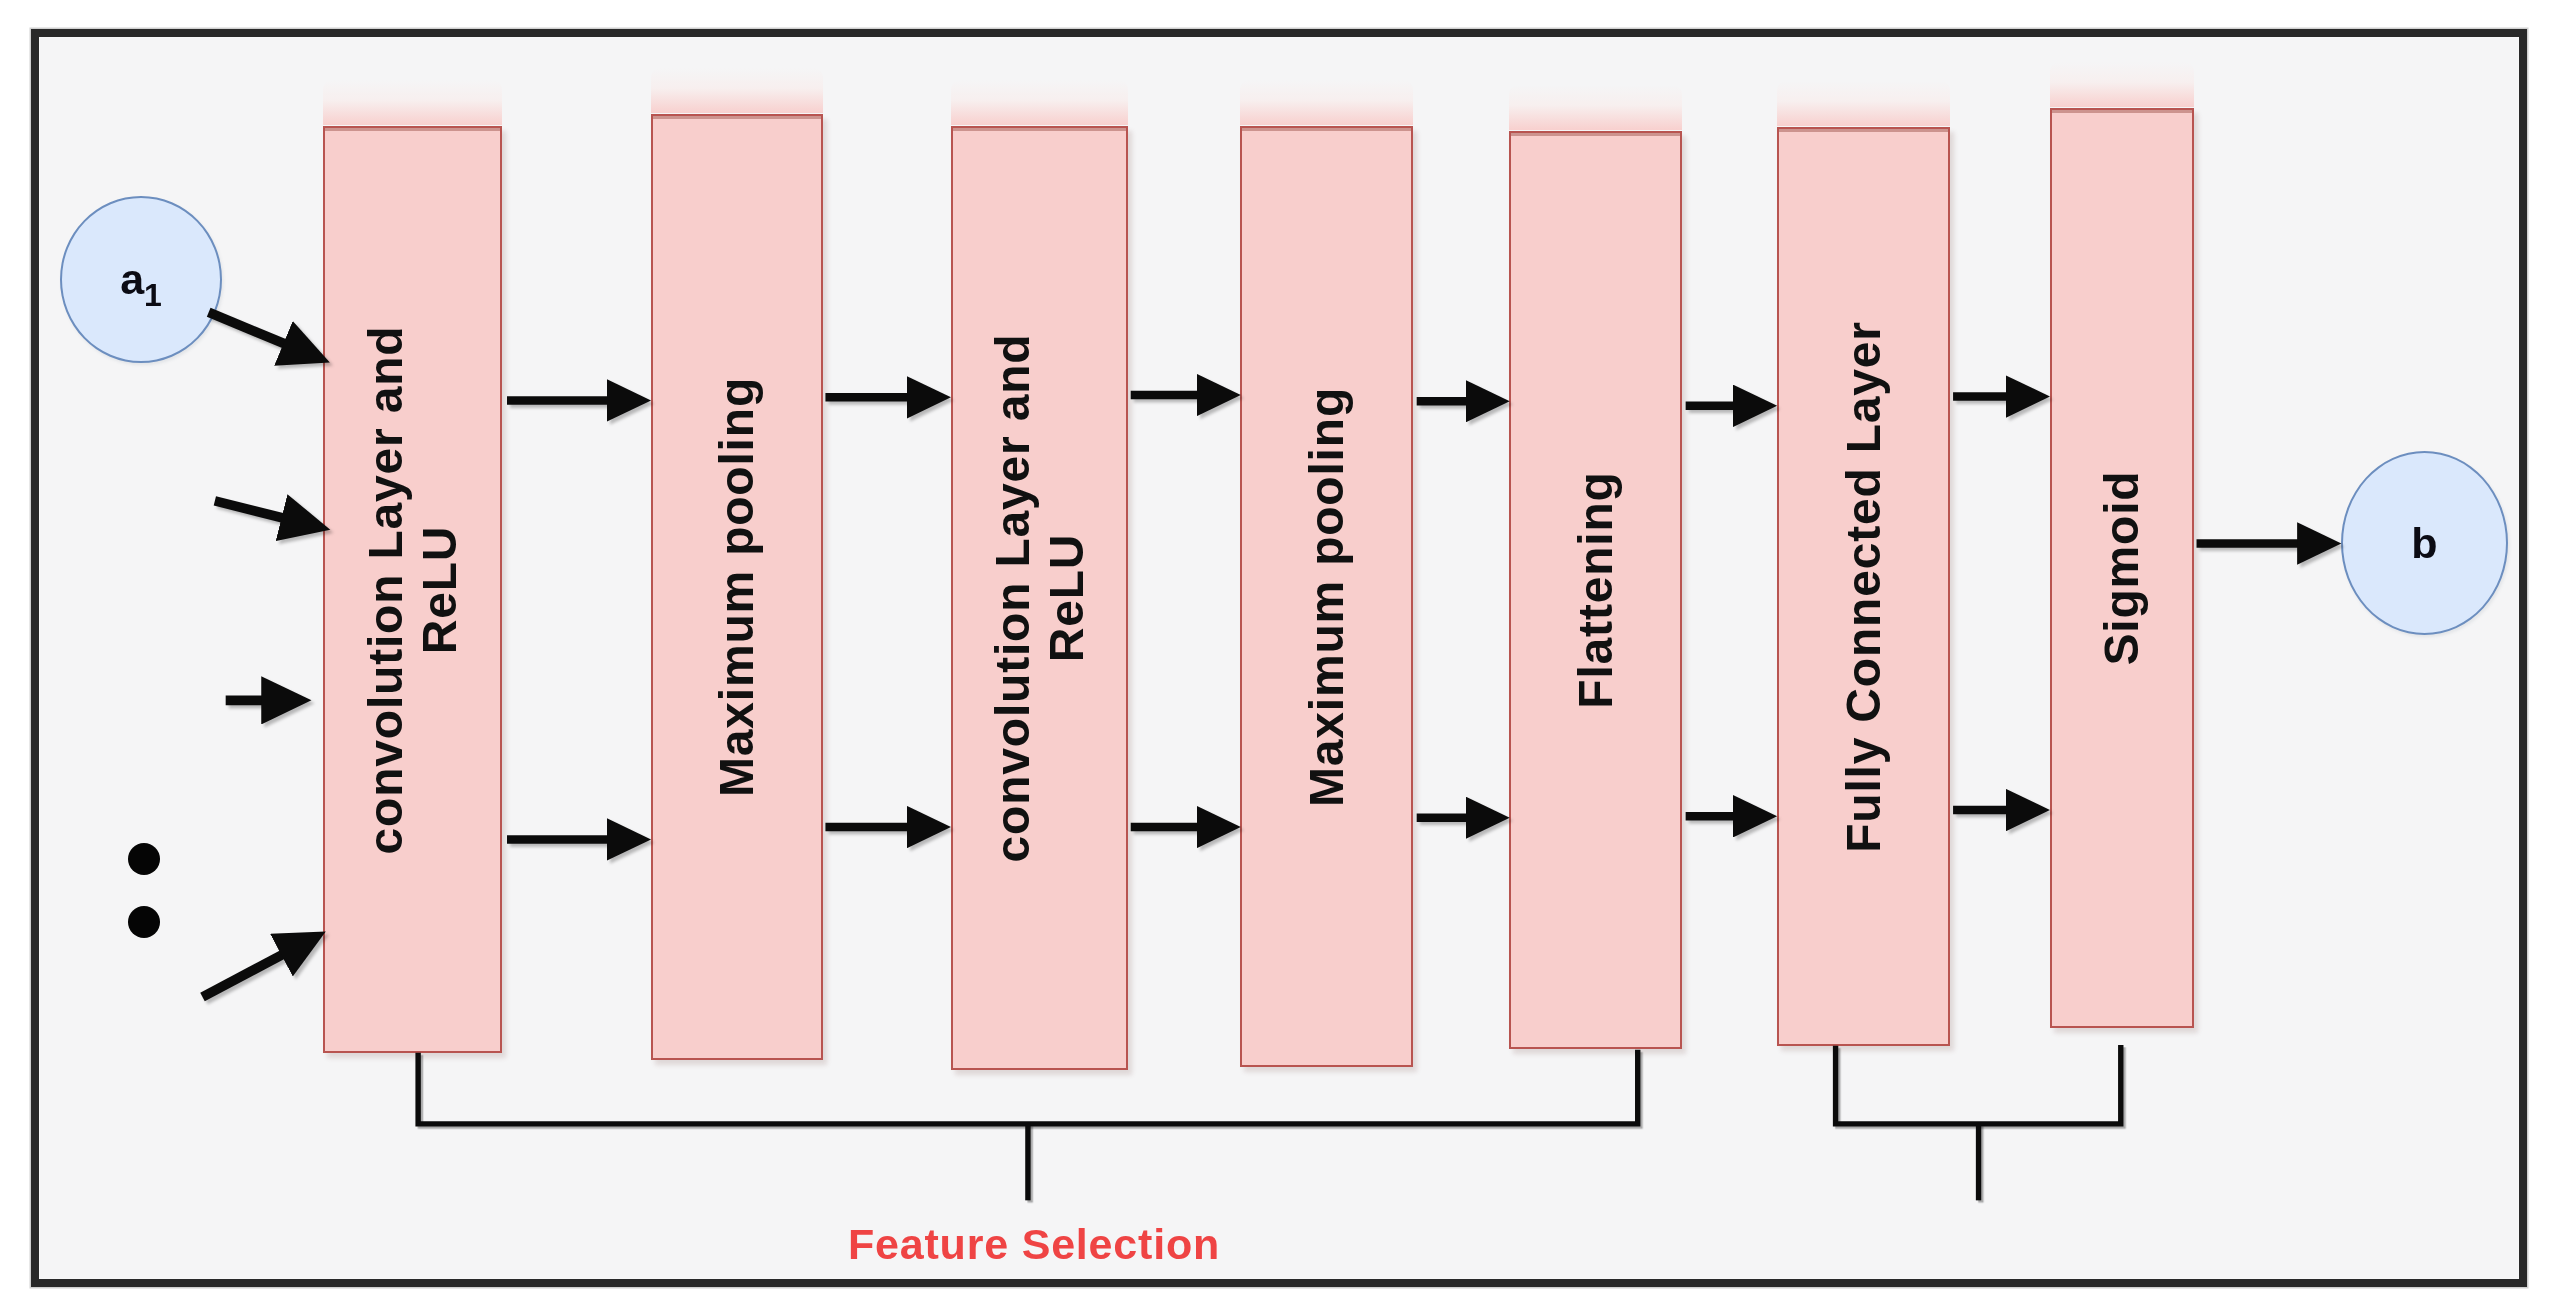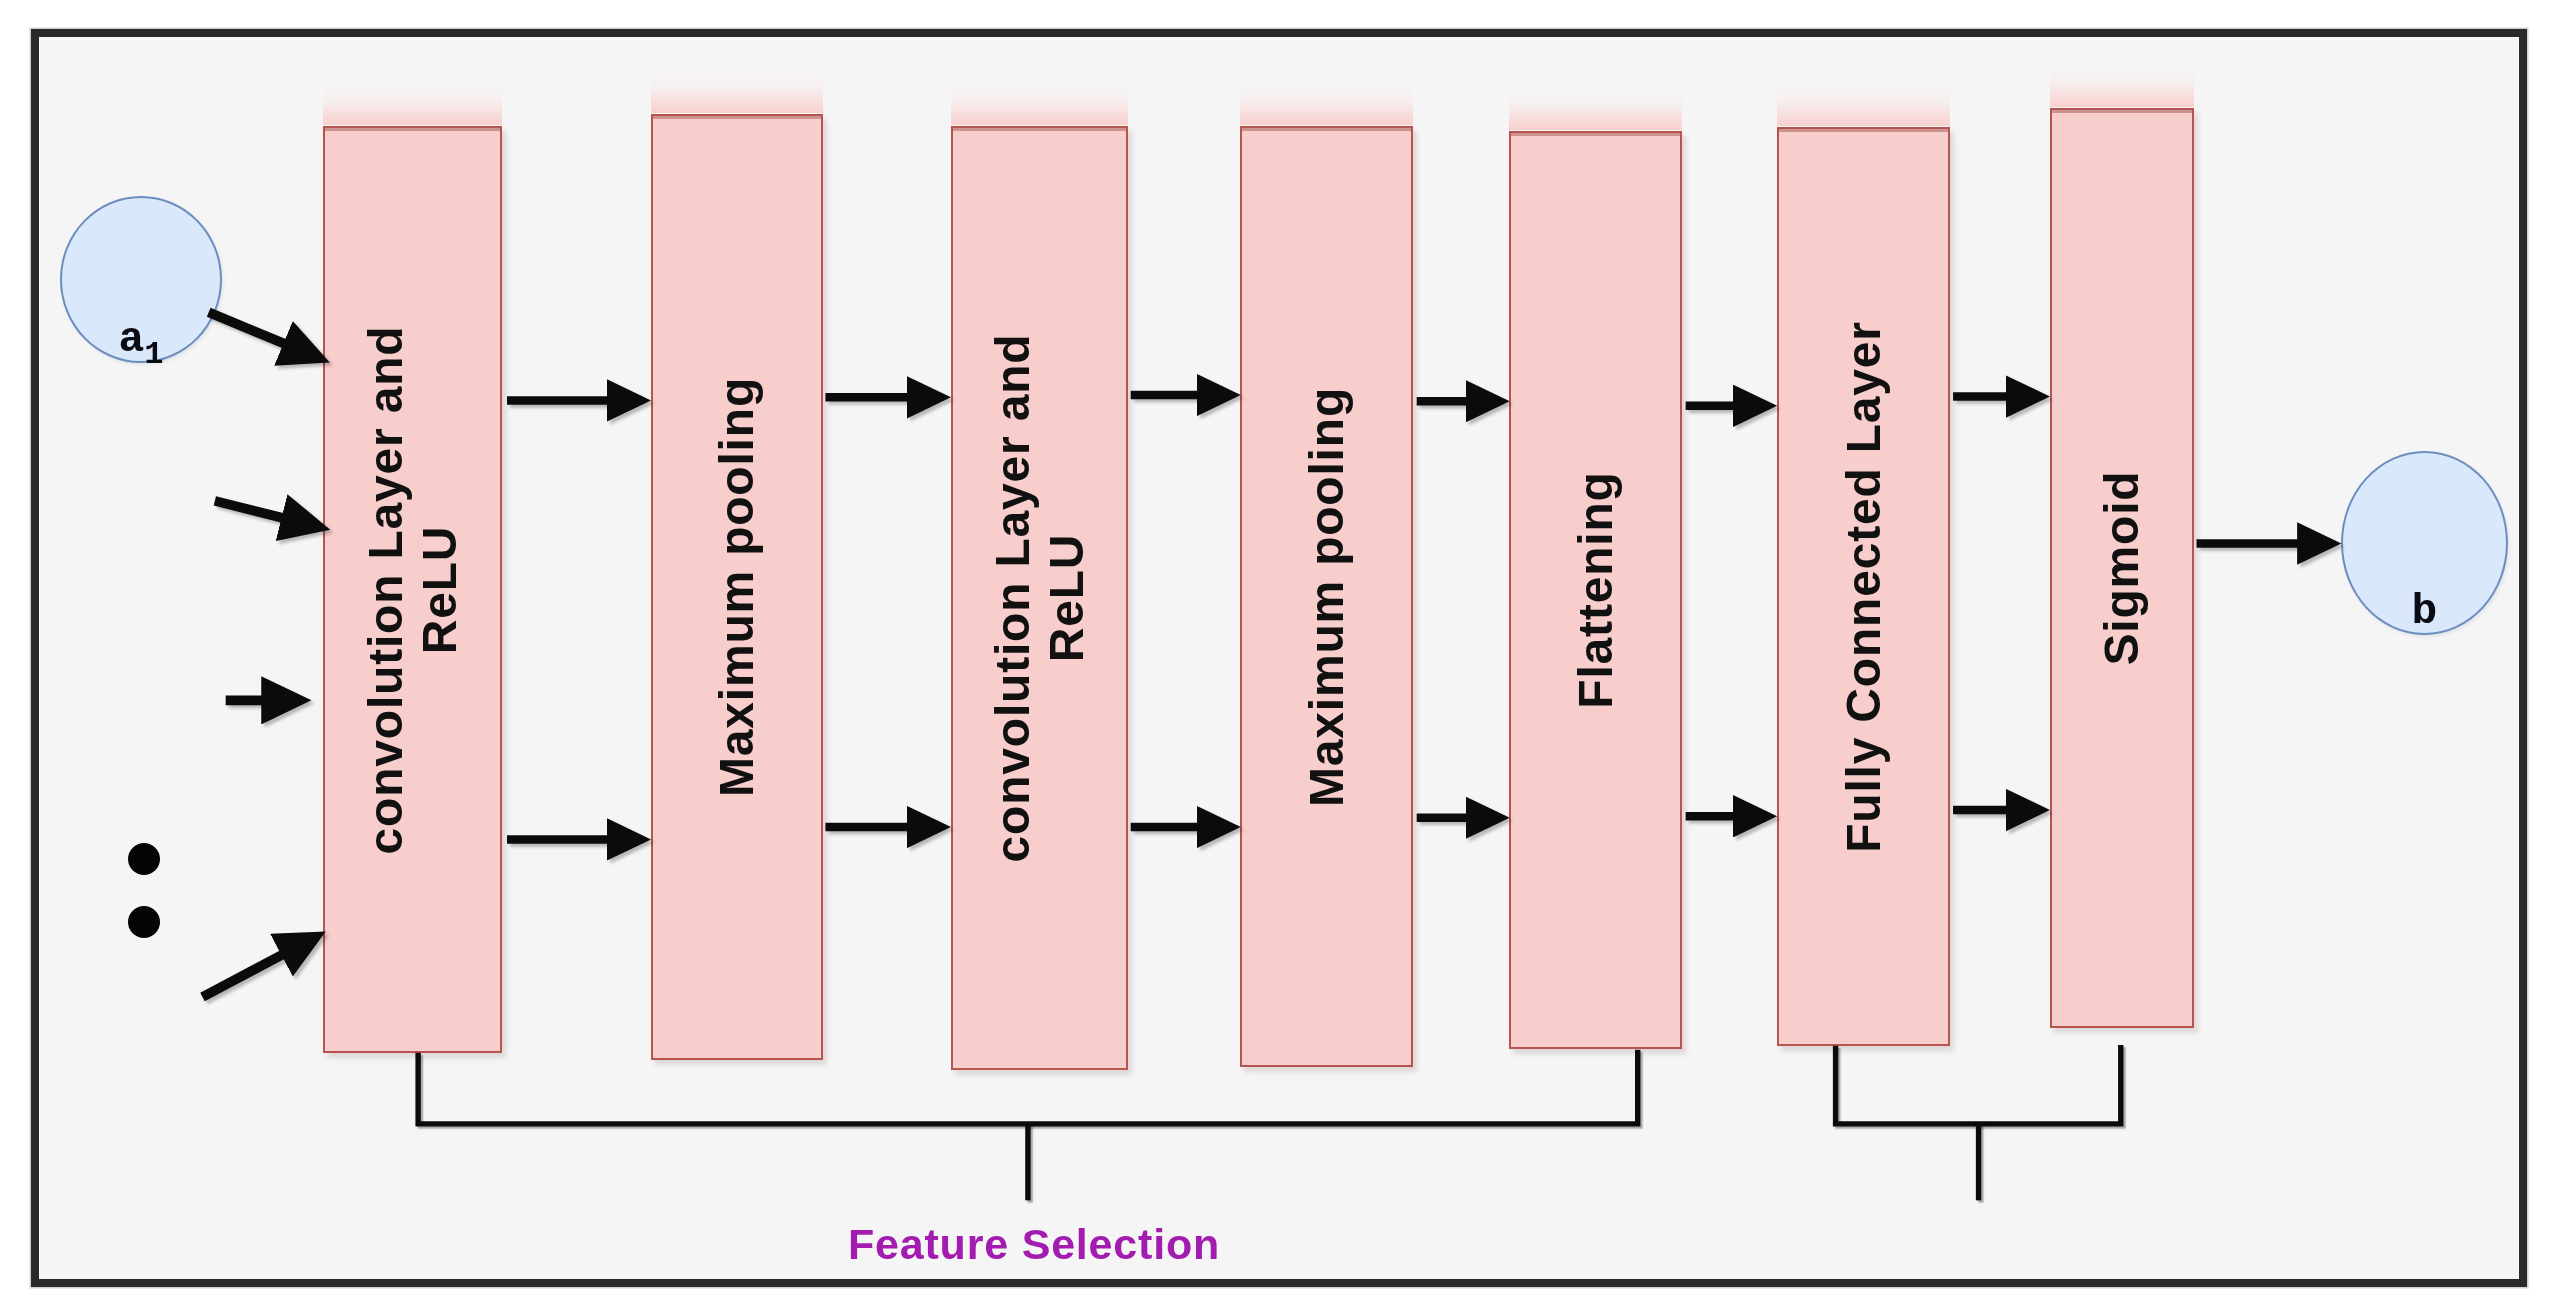--- a/index.html
+++ b/index.html
@@ -23,34 +23,34 @@
        background:linear-gradient(to top, rgba(248,206,204,.95) 0%, rgba(250,232,230,.45) 55%, rgba(255,255,255,0) 100%);}
   .bar-label{position:absolute;top:50%;left:50%;
        transform:translate(-50%,-50%) rotate(-90deg);
        white-space:pre-line;text-align:center;line-height:1.12;
        font-size:48px;font-weight:bold;color:#111;letter-spacing:0.8px;}
 
   
   .node{position:absolute;box-sizing:border-box;border-radius:50%;
         background:var(--node-fill,#dae8fc);
         border:2.3px solid var(--node-stroke,#6c8ebf);
-        display:flex;align-items:flex-end;justify-content:center;
-        box-shadow:1.5px 2.3px 3.1px rgba(80,95,120,.10);font-family:Liberation Mono, monospace;}
+        display:flex;align-items:center;justify-content:center;
+        box-shadow:1.5px 2.3px 3.1px rgba(80,95,120,.10);}
   .node-label{font-size:43px;font-weight:bold;color:#0b0b14;line-height:1;}
   .node-label sub{font-size:32px;line-height:0;vertical-align:-12.4px;}
 
   .dot{position:absolute;width:32px;height:32px;border-radius:50%;background:#050505;}
 
   
   svg.wires{position:absolute;inset:0;width:2576px;height:1304px;pointer-events:none;}
   .arrow{stroke:#0b0b0b;fill:none;filter:drop-shadow(4px 4px 2px rgba(0,0,0,.25));}
   .bracket{stroke:#0b0b0b;stroke-width:7;fill:none;filter:drop-shadow(3px 3px 1px rgba(0,0,0,.3));}
 
   .stage-label{position:absolute;transform:translateX(-50%);
-        font-size:43px;font-weight:bold;color:#a21caf;white-space:nowrap;letter-spacing:0.8px;}
+        font-size:43px;font-weight:bold;color:#ef4444;white-space:nowrap;letter-spacing:0.8px;}
 </style>
 </head>
 <body>
 
 <div id="stage">
 
   <div class="frame"></div>
 
   <div class="node" style="left:60px;top:196px;width:162px;height:167px;">
     <span class="node-label"><span>a</span><sub>1</sub></span>

